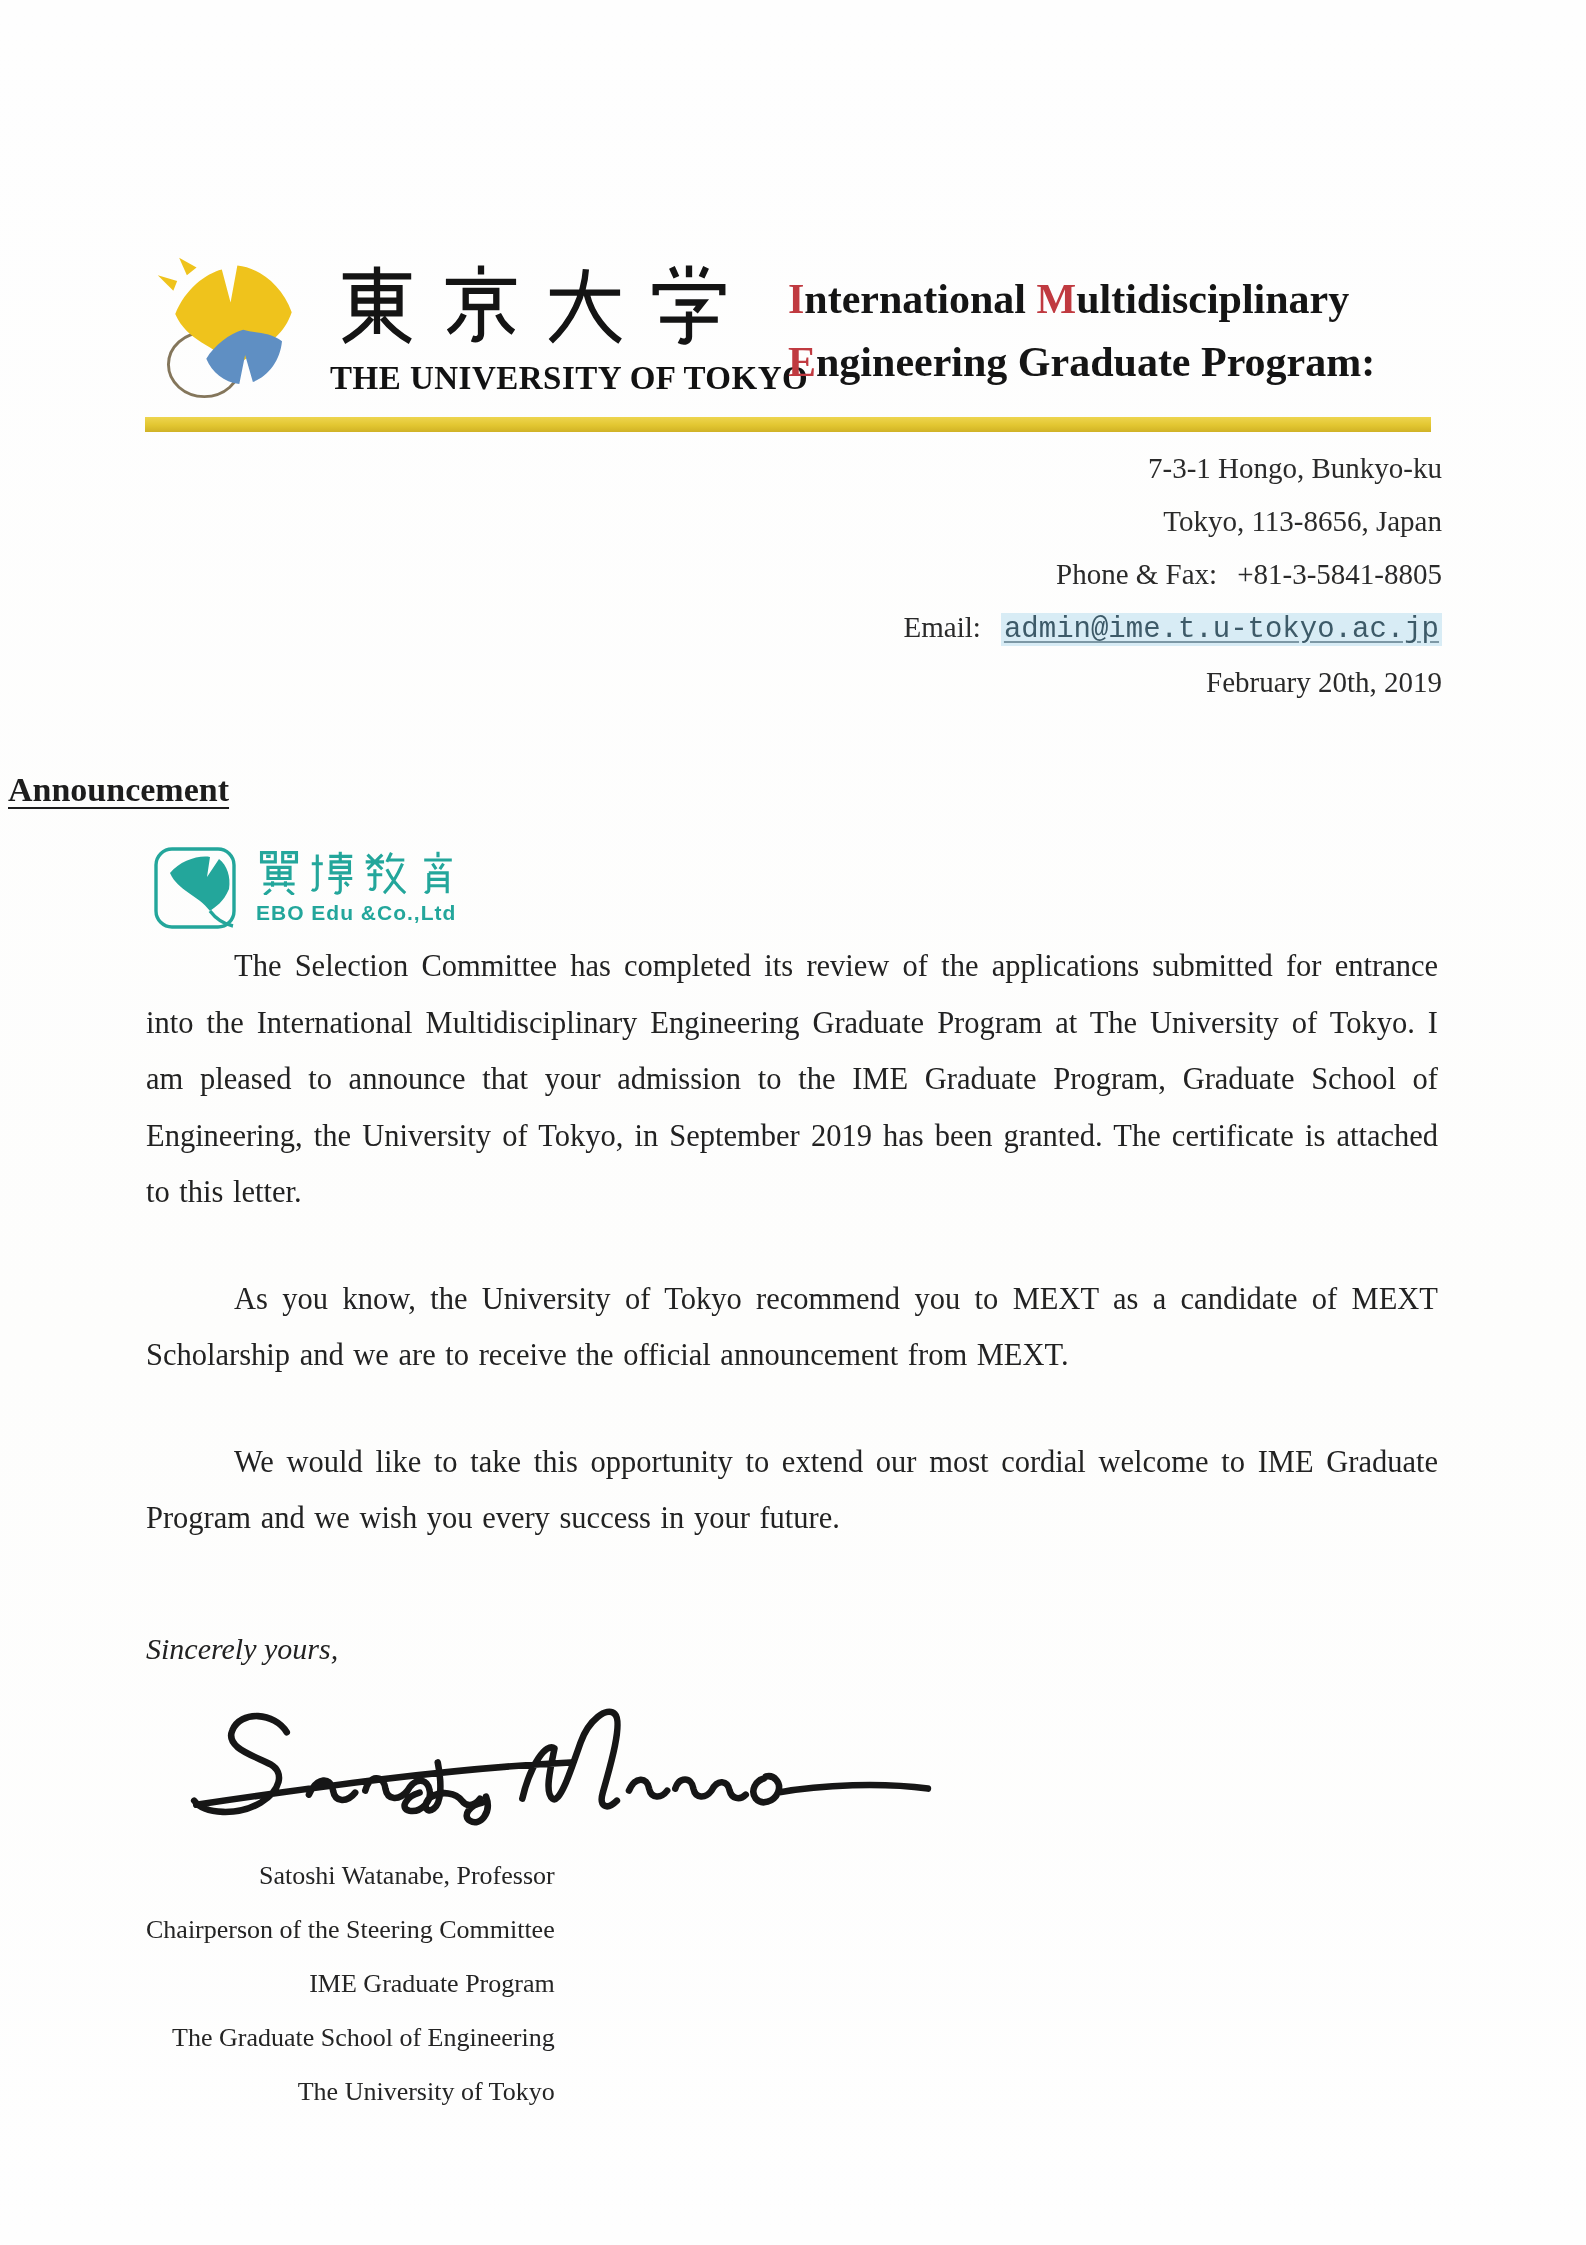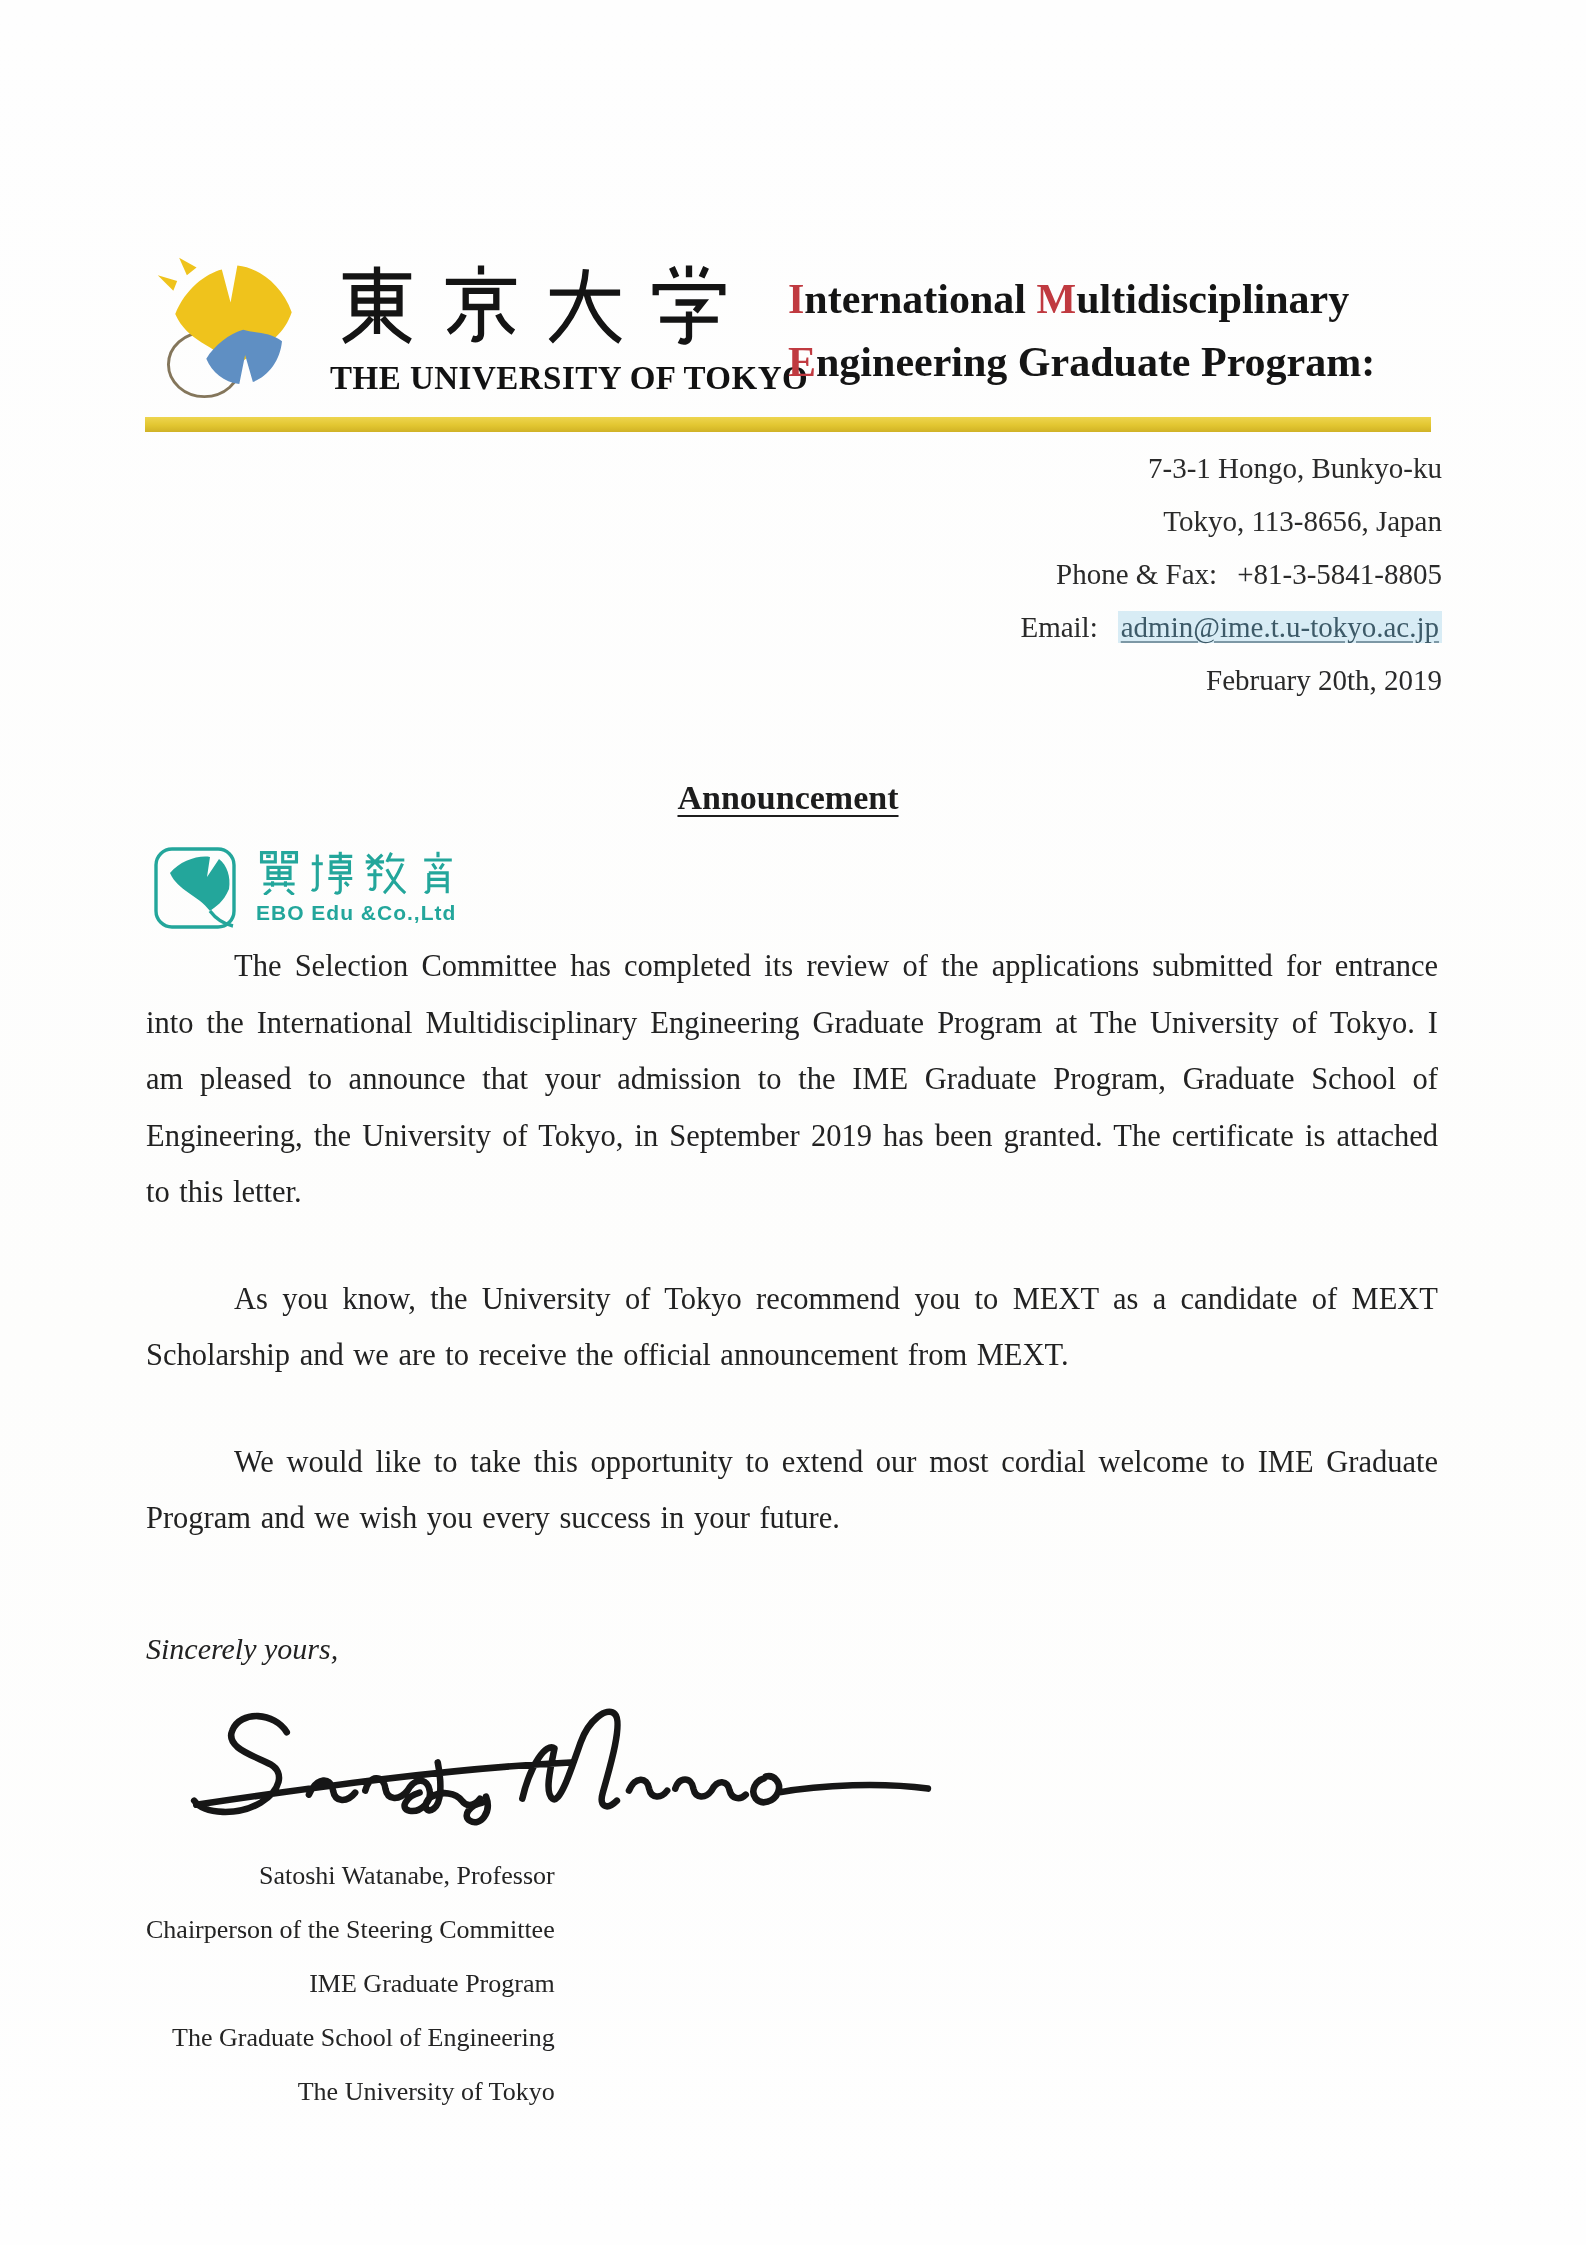--- a/index.html
+++ b/index.html
@@ -39,26 +39,27 @@
     font-size:29px;line-height:53px;text-align:right;color:#2a2a2a;
   }
   .address-block .lbl{margin-right:20px;}
   .email-link{
     color:var(--link_text,#3d5a68);
     background:var(--link_highlight,#d8ecf5);
     text-decoration:underline;
     text-decoration-color:#7d98a5;
     text-underline-offset:4px;
     padding:0 3px;
+    font-family:Liberation Mono, monospace;
   }
 
   
   .announcement{
-    position:absolute;left:0;top:763px;width:1544px;margin:16px;
-    text-align:center;font-size:34px;font-weight:bold;color:#1d1d1d;
+    position:absolute;left:0;top:763px;width:1544px;margin:8px;
+    text-align:left;font-size:34px;font-weight:bold;color:#1d1d1d;
   }
   .announcement span{
     text-decoration:underline;text-decoration-thickness:2px;text-underline-offset:6px;
   }
 
   
   .ebo{position:absolute;left:150px;top:843px;display:flex;align-items:flex-start;
        opacity:.93;filter:blur(.3px);justify-content:flex-end;}
   .ebo svg.badge{width:92px;height:92px;flex:0 0 auto;}
   .ebo .ebo-right{margin-left:14px;padding-top:6px;}

